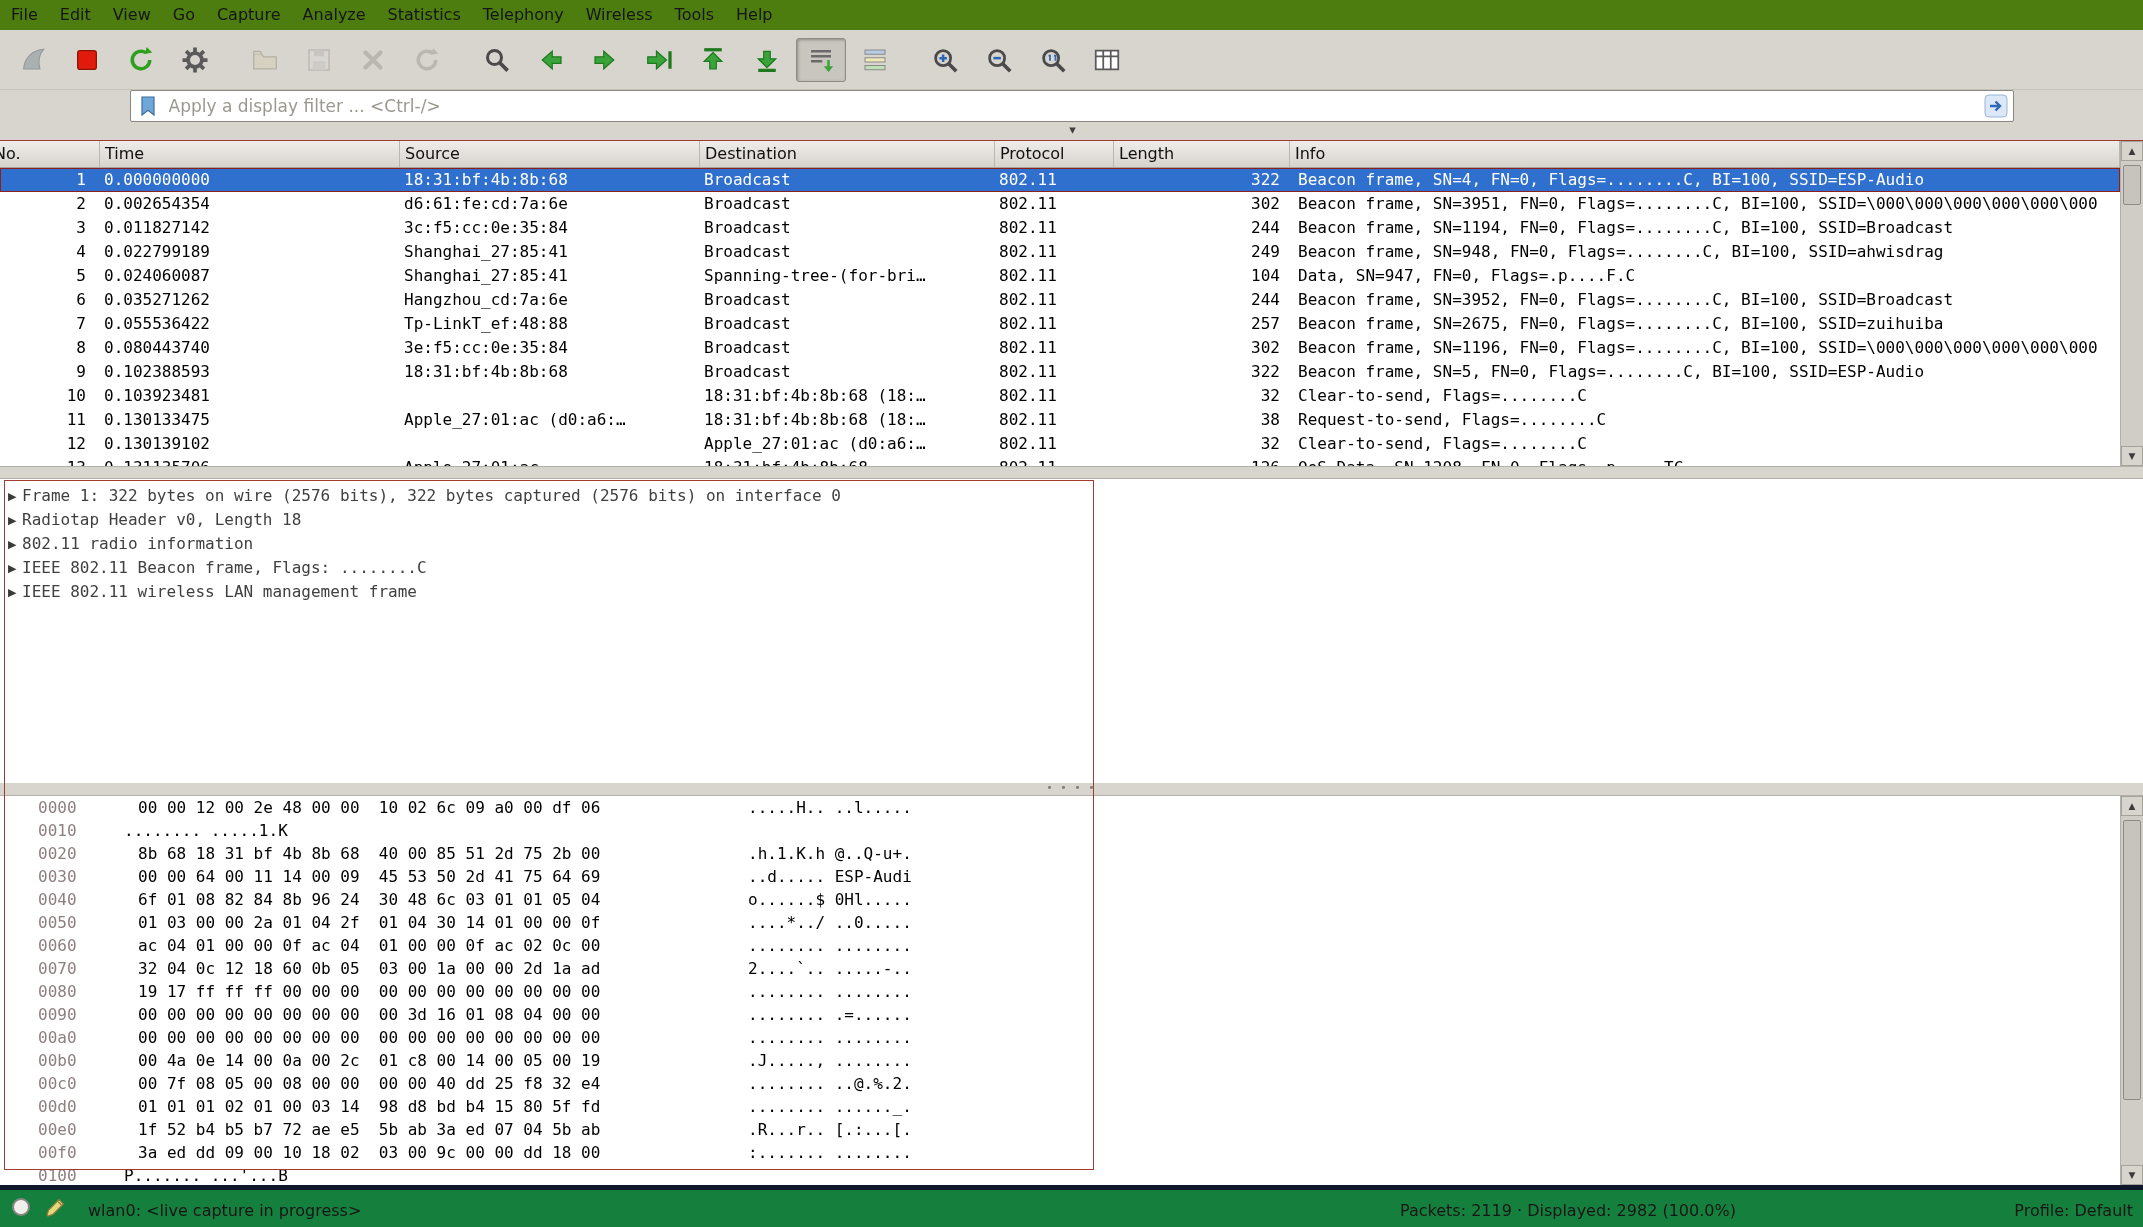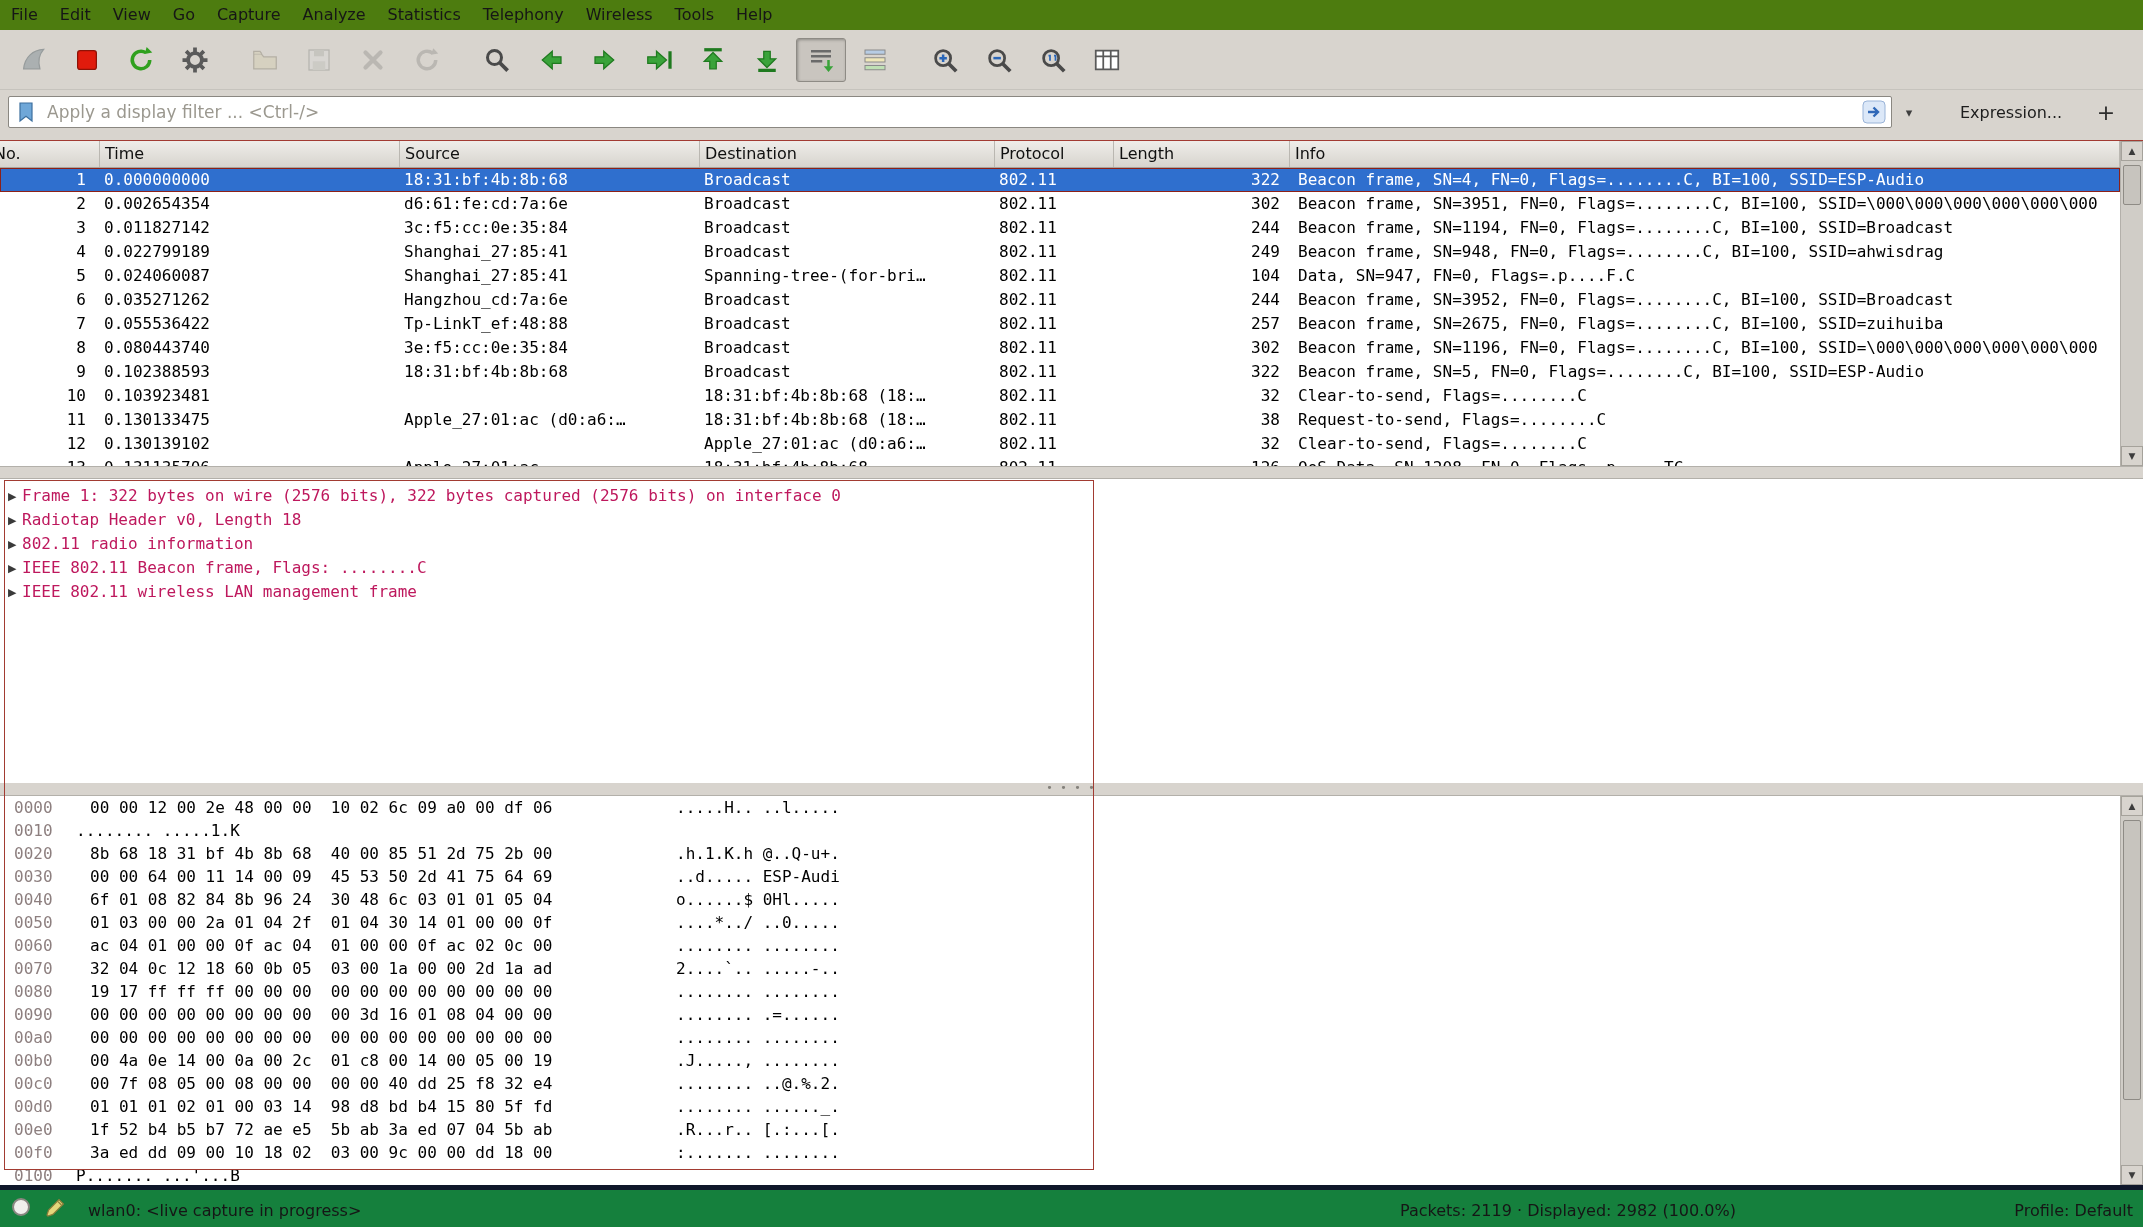--- a/index.html
+++ b/index.html
@@ -17,21 +17,21 @@
     display:flex; align-items:center; padding-left:8px; background:#d8d4ce;
     border-bottom:1px solid #c6c3bd; }
   .tbtn{ width:50px; height:44px; margin-right:4px; display:flex; align-items:center;
     justify-content:center; border-radius:3px; }
   .tbtn.gap{ margin-left:16px; }
   .tbtn.disabled{ opacity:.55; filter:grayscale(35%); }
   .tbtn.pressed{ background:#c9c5bf; border:1px solid #8e8b85;
     box-shadow:inset 1px 1px 3px rgba(0,0,0,.3); }
   
   .filterbar{ position:absolute; left:0; top:90px; width:100%; height:44px;
-    display:flex; align-items:center; padding:0 8px; background:#d8d4ce; }
+    display:flex; align-items:center; padding:0 8px; background:#d8d4ce;flex-direction:column; }
   .filter-wrap{ position:relative; width:1884px; height:32px; flex:0 0 auto; }
   .filter-field{ width:100%; height:100%; border:1px solid #8a8781; border-radius:2px;
     background:#fff; padding:0 42px 0 38px; font:17px "DejaVu Sans","Liberation Sans",sans-serif; color:#222; outline:none; }
   .filter-field::placeholder{ color:#9b988f; opacity:1; }
   .in-icon{ position:absolute; top:4px; }
   .in-icon.left{ left:7px; } .in-icon.right{ right:6px; }
   .dd-btn{ width:30px; height:32px; margin-left:2px; display:flex; align-items:center;
     justify-content:center; font-size:13px; color:#3f3f3f; }
   .expr-btn{ margin-left:26px; font-size:16px; color:#1d1d1d; padding:6px 10px; cursor:default; }
   .add-btn{ margin-left:auto; margin-right:12px; width:34px; height:32px; display:flex;
@@ -58,26 +58,26 @@
   .splitter1{ position:absolute; left:0; top:466px; width:100%; height:12px;
     background:#d8d4ce; border-top:1px solid #b3b0aa; }
   .splitter2{ position:absolute; left:0; top:783px; width:100%; height:12px;
     background:#d8d4ce; display:flex; align-items:center; justify-content:center; }
   .splitter2::after{ content:"• • • •"; font-size:11px; letter-spacing:2px; color:#84817b; margin-top:-3px; }
   
   .details{ position:absolute; left:0; top:478px; width:100%; height:305px;
     background:#fff; border-top:1px solid #b3b0aa; overflow:hidden; padding-top:5px; }
   .dline{ display:flex; height:24px; align-items:center; }
   .tri{ flex:0 0 22px; padding-left:8px; font-size:11px; color:#3a3a3a; }
-  .dtext{ font:16px/24px "DejaVu Sans Mono","Liberation Mono",monospace; color:#be185d; white-space:pre; }
+  .dtext{ font:16px/24px "DejaVu Sans Mono","Liberation Mono",monospace; color:#404040; white-space:pre; }
   
   .bytes{ position:absolute; left:0; top:795px; width:100%; height:390px;
     background:#fff; border-top:1px solid #b3b0aa; overflow:hidden; }
   .hexrow{ display:flex; height:23px; }
-  .hexrow span{ font:16px/23px "DejaVu Sans Mono","Liberation Mono",monospace; white-space:pre; }
+  .hexrow span{ font:16px/23px "DejaVu Sans Mono","Liberation Mono",monospace; white-space:pre;margin-left:24px; }
   .hoff{ flex:0 0 76px; padding-left:14px; color:#8d7f7f; }
   .hbytes{ flex:0 0 600px; padding-left:14px; color:#000; }
   .hascii{ color:#000; }
   
   .vscroll{ position:absolute; width:23px; right:0; background:#d0cdc7; border-left:1px solid #b3b0aa; }
   .sb-btn{ position:absolute; left:0; right:0; height:20px; background:#d8d4ce;
     border:1px solid #a5a29b; display:flex; align-items:center; justify-content:center;
     font-size:9px; color:#3c3c3c; }
   .sb-btn.up{ top:0; } .sb-btn.down{ bottom:0; }
   .sb-thumb{ position:absolute; left:2px; right:2px; background:#c7c4be;

